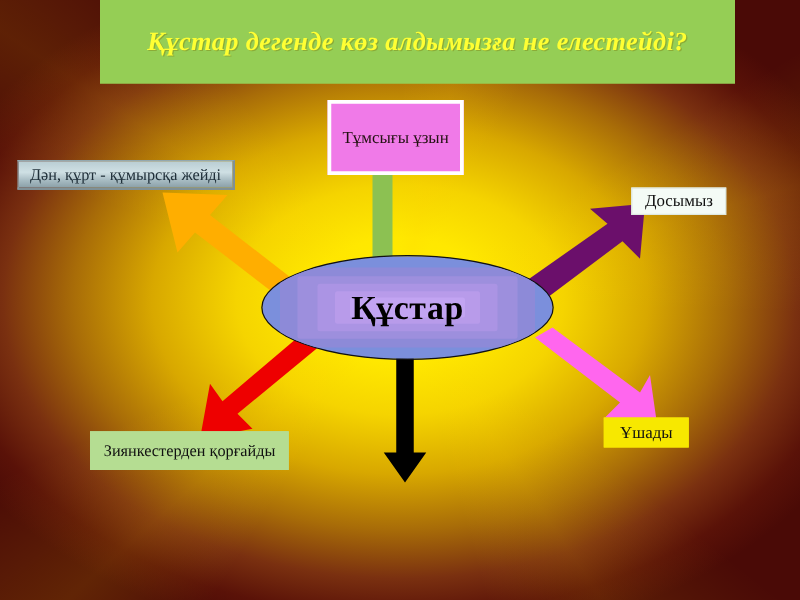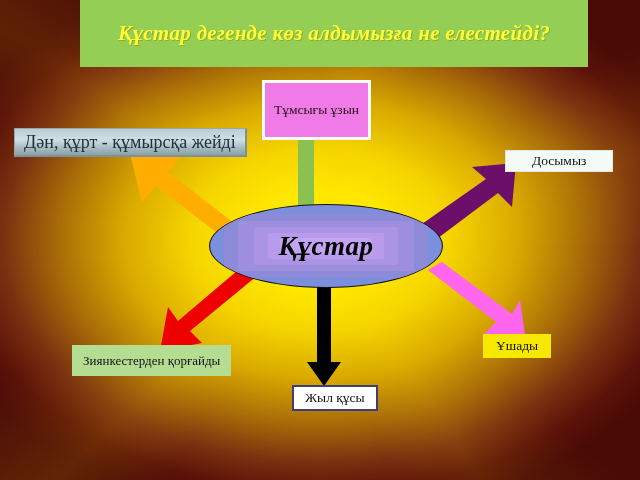--- a/index.html
+++ b/index.html
@@ -99,21 +99,20 @@
   }
   .ring.r1 { left: 6%;  top: 11%; width: 88%; height: 78%; background: #8d8ad8; }
   .ring.r2 { left: 12%; top: 19%; width: 76%; height: 62%; background: #9d8fdd; }
   .ring.r3 { left: 19%; top: 27%; width: 62%; height: 46%; background: #ab94e4; }
   .ring.r4 { left: 25%; top: 34%; width: 50%; height: 32%; background: #b89bea; }
   .ring.r5 { left: 30%; top: 40%; width: 40%; height: 20%; background: #c2a4f2; }
   .center-label {
     position: relative;
     z-index: 2;
     color: #000;
-    font-style: italic;
     font-weight: bold;
     font-size: 27px;
     letter-spacing: 0.5px;
   }
 
   
   .arrow {
     position: absolute;
     z-index: 3;
   }
@@ -142,25 +141,25 @@
     font-size: 13.5px;
   }
   .lbl-left {
     left: 14px; top: 128px;
     padding: 4px 9px;
     background: linear-gradient(180deg, #b9cdd3 0%, #cfe0e4 42%, #a8bcc3 72%, #8ba0a8 100%);
     border: 1px solid #93a8af;
     border-right: 2px solid #7f9097;
     border-bottom: 2px solid #7f9097;
     color: #20303a;
-    font-size: 18px;
+    font-size: 13px;
   }
   .lbl-right-top {
     left: 505px; top: 150px;
-    padding: 3px 26px;
+    padding: 3px 10px;
     background: #f4fbf6;
     border: 1px solid #dfe9e1;
     font-size: 13.5px;
   }
   .lbl-right-bottom {
     left: 483px; top: 334px;
     padding: 4px 12px;
     background: #f7e800;
     border: 1px solid #f7e800;
     font-size: 13.5px;
@@ -244,21 +243,18 @@
   </div>
 
   <div class="label-box lbl-right-top">
     <span>Досымыз</span>
   </div>
 
   <div class="label-box lbl-right-bottom">
     <span>Ұшады</span>
   </div>
 
-  <div class="label-box lbl-bottom">
-    <span>Жыл құсы</span>
-  </div>
 
   <div class="label-box lbl-left-bottom">
     <span>Зиянкестерден қорғайды</span>
   </div>
 
 </div>
 
 </body></html>

